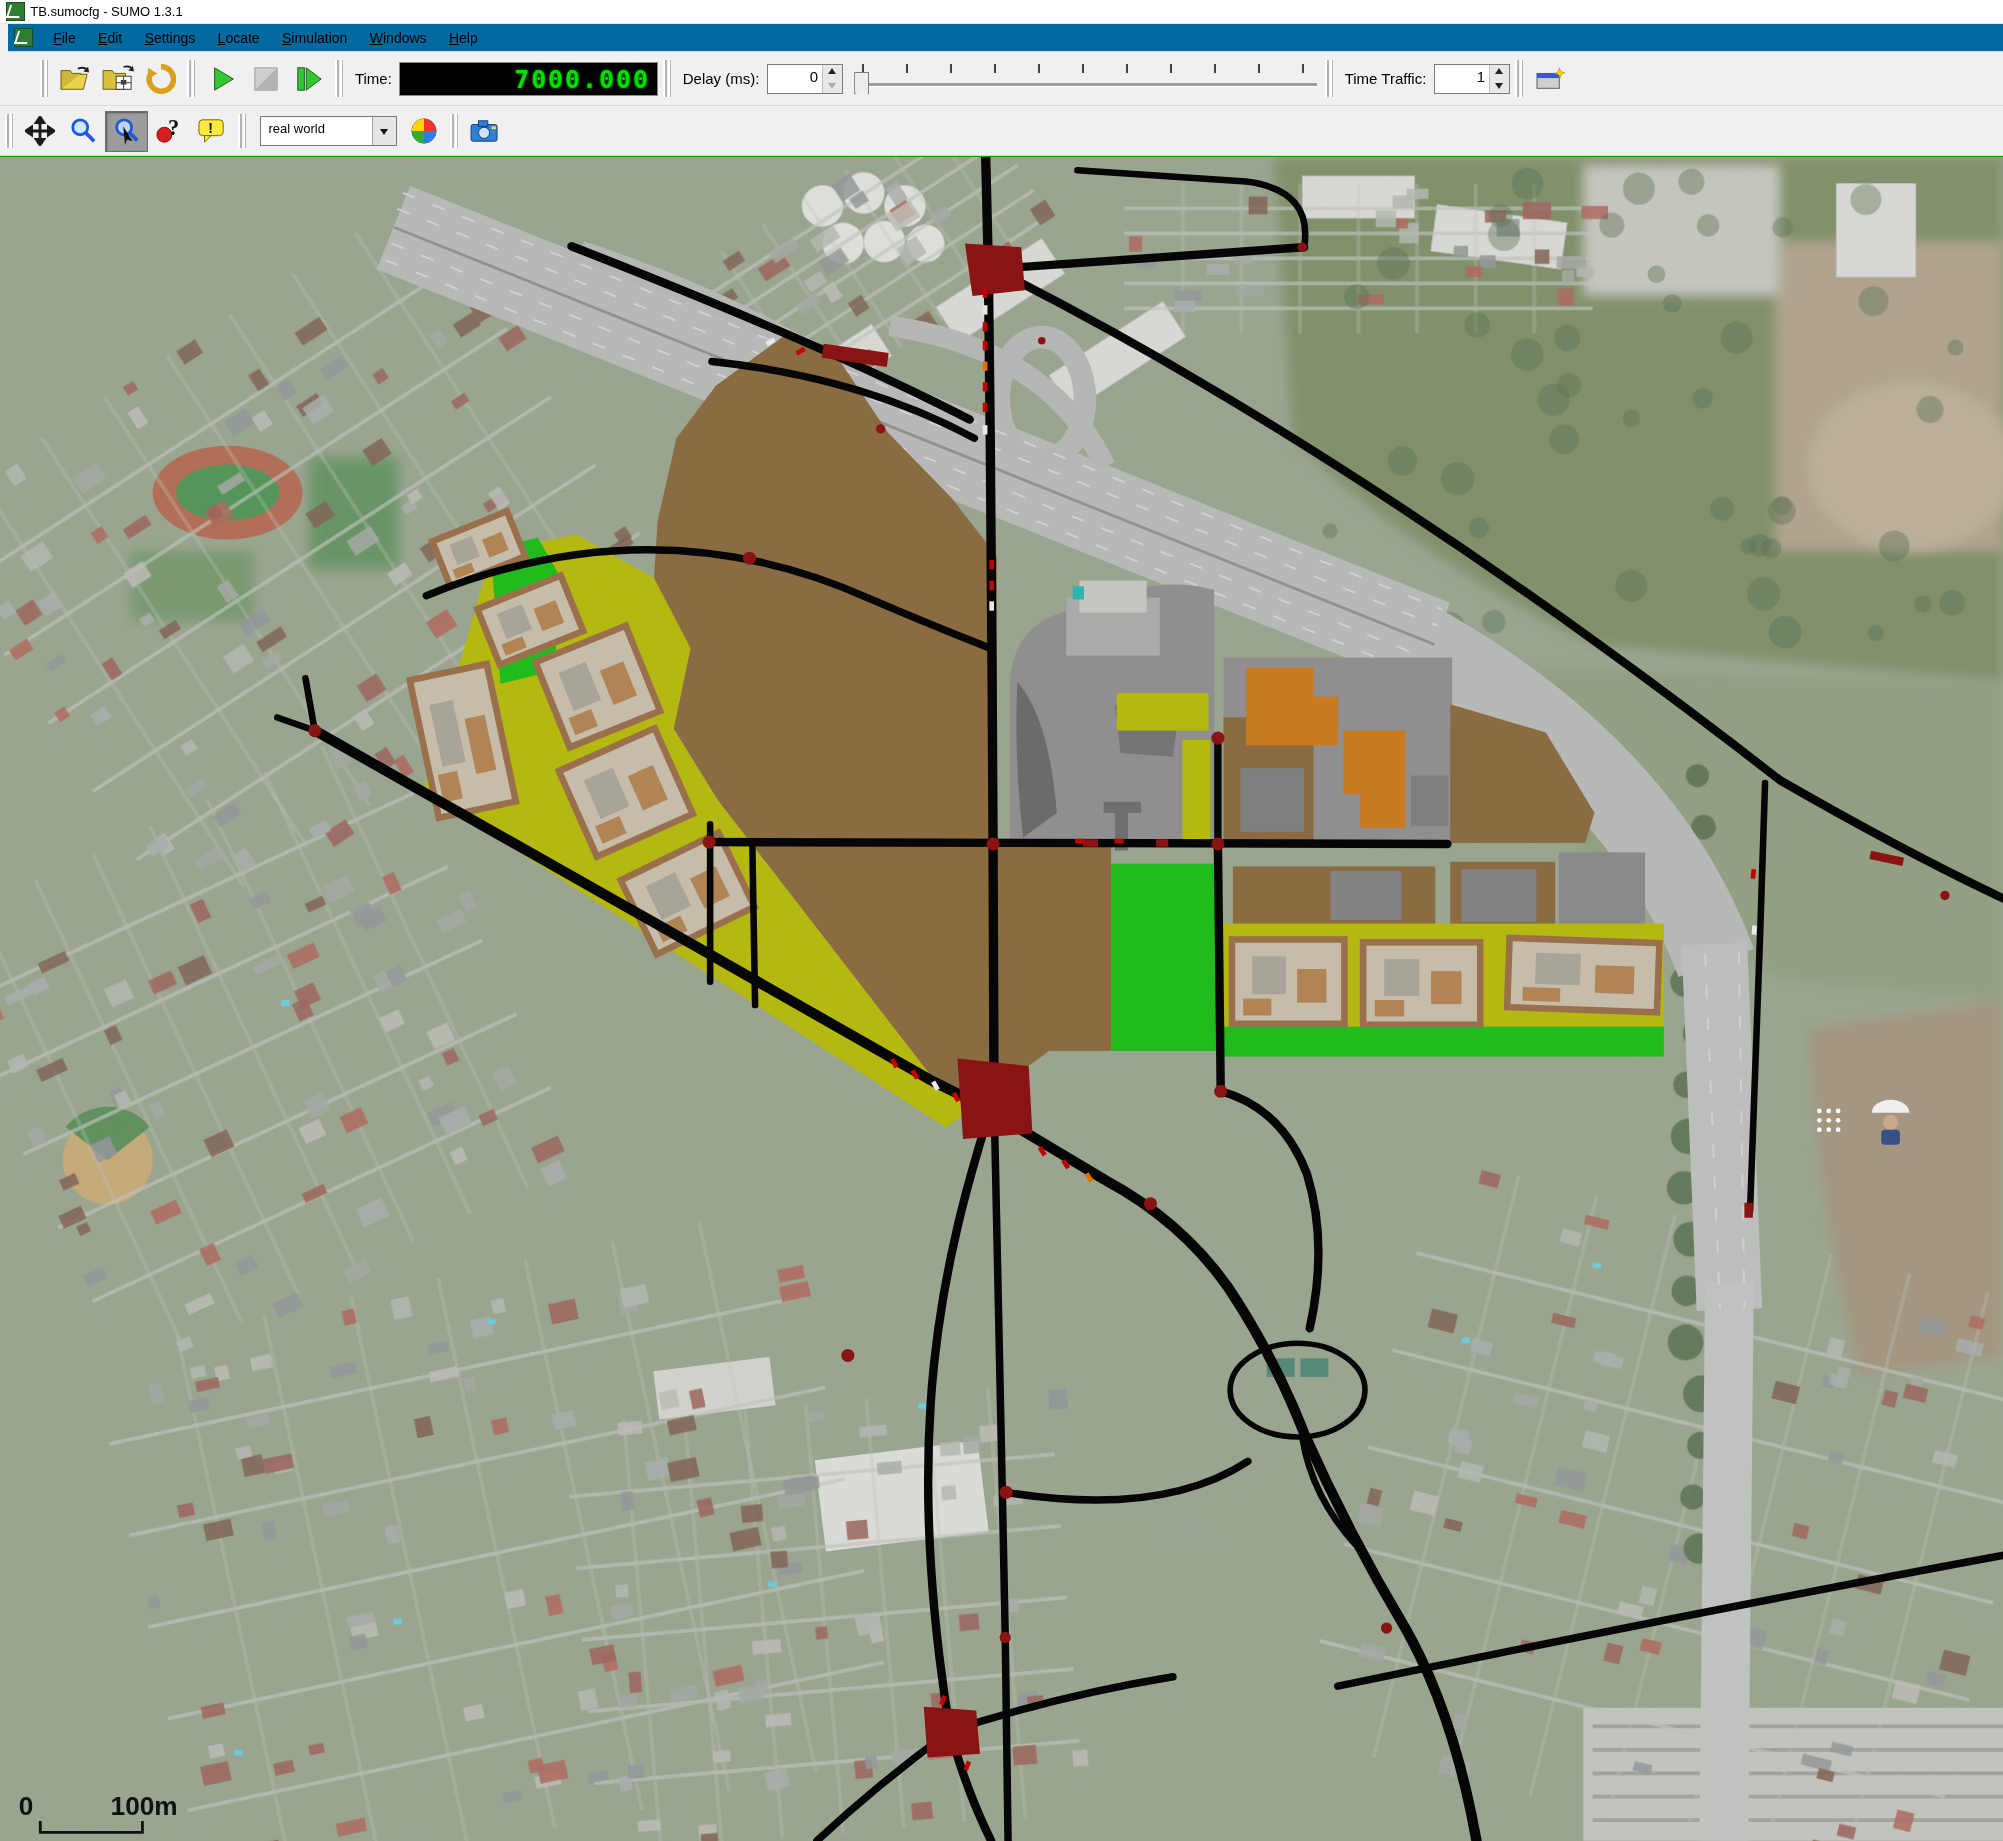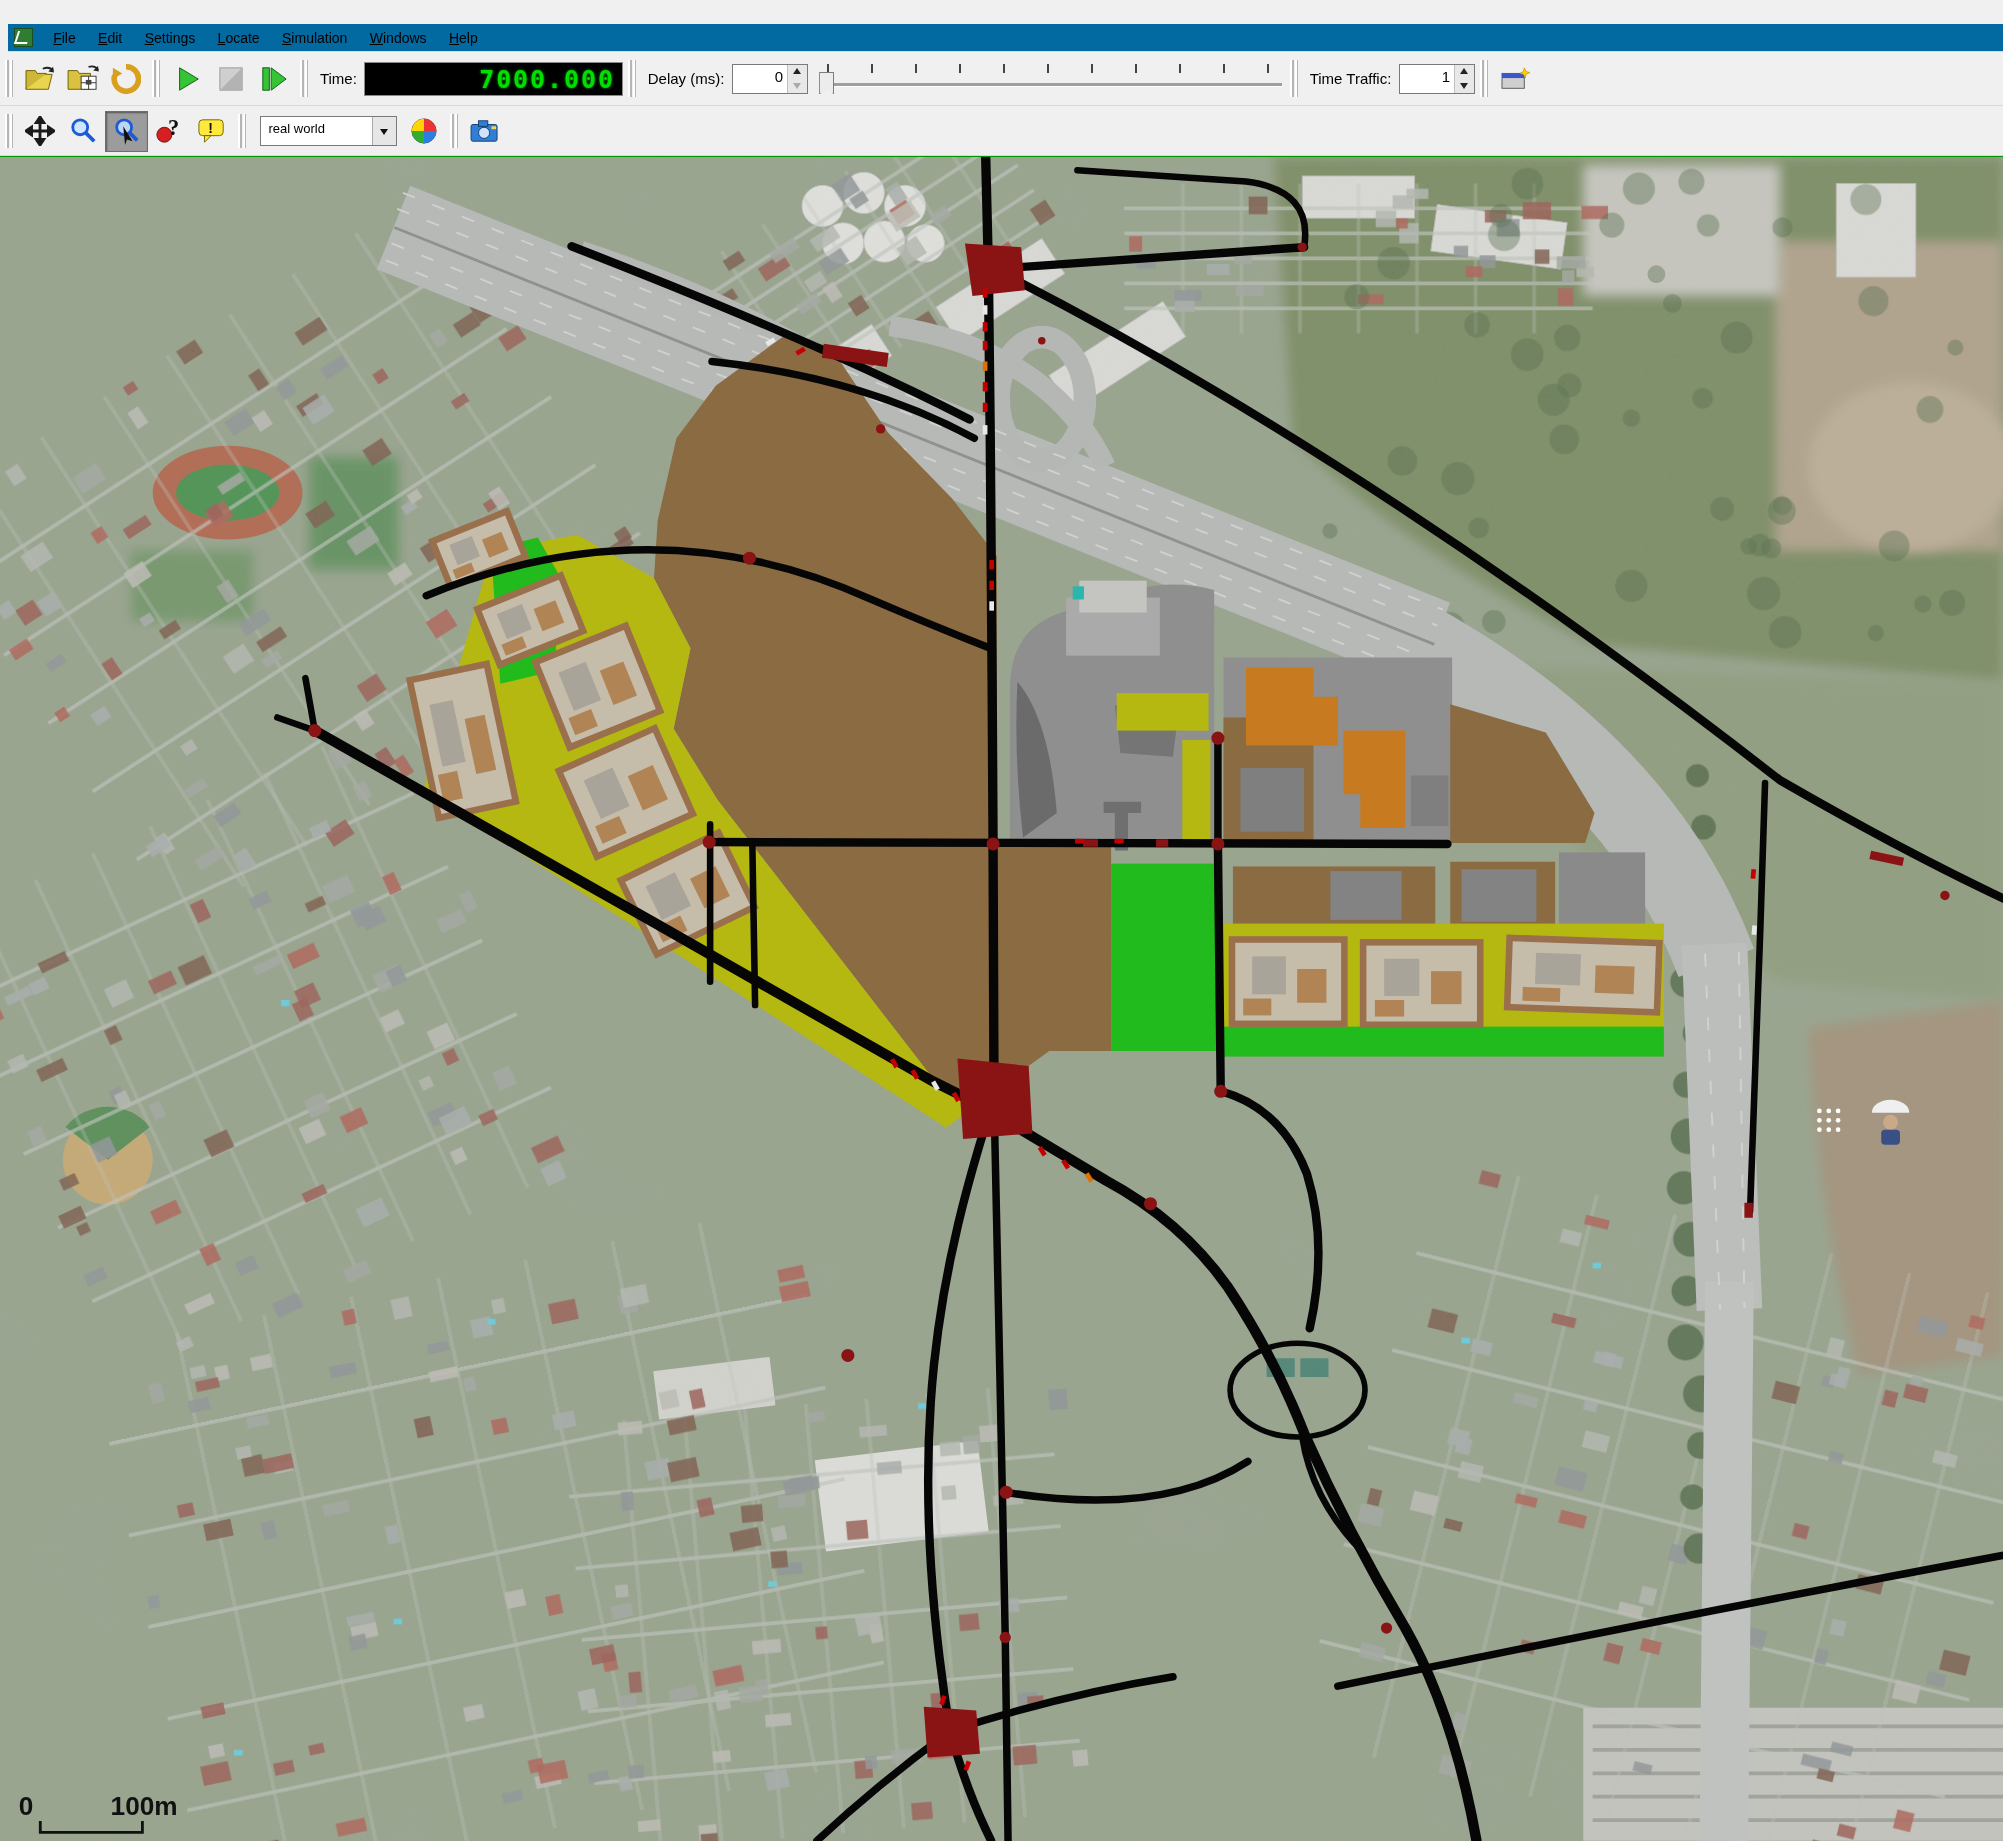--- a/index.html
+++ b/index.html
@@ -16,21 +16,21 @@
     border-left:2.8px solid #fff;border-bottom:2.8px solid #fff;transform:skewX(-18deg);}
   
   .menubar{position:absolute;left:8px;top:24px;width:100%;height:28px;background:#0369a1;
     display:flex;align-items:center;gap:1.9px;padding-left:3.7px;box-sizing:border-box;
     border-bottom:0.9px solid #d9d9d9;}
   .menu-item{font-size:14px;color:#000;padding:2.8px 11.2px;cursor:default;}
   .menu-item u{text-decoration:underline;}
   
   .toolbar{position:absolute;left:0;width:100%;background:#f0f0f0;display:flex;
     align-items:center;box-sizing:border-box;border-bottom:0.9px solid #d9d9d9;}
-  .tb1{top:52px;height:54px;}
+  .tb1{top:52px;height:54px;padding-left:35px;}
   .tb2{top:107px;height:49px;}
   .grip{width:9.4px;height:70%;margin:0 4.7px;flex:0 0 auto;
     background:linear-gradient(90deg,#fff 0 1.9px,#b5b5b5 1.9px 3.7px,transparent 3.7px 4.7px,#fff 4.7px 6.6px,#b5b5b5 6.6px 8.4px,transparent 8.4px);}
   .tbtn{width:41px;height:39px;display:flex;align-items:center;justify-content:center;
     border:0.9px solid transparent;flex:0 0 auto;background:#f0f0f0;}
   .tbtn.pressed{background:#9c9c9c;border:0.9px solid #6e6e6e;box-shadow:inset 0.9px 0.9px 1.9px #555;}
   .tbtn svg{display:block;}
   .tlabel{font-size:15px;color:#000;margin:0 7.5px 0 5.6px;white-space:nowrap;}
   .lcd{width:259px;height:34px;background:#000;border:0.9px solid #8a8a8a;
     color:var(--lcd,#00e000);font-family:"DejaVu Sans Mono",monospace;font-size:25px;font-weight:bold;
@@ -57,20 +57,24 @@
   .dropdown .dbtn:after{content:"";border:4.7px solid transparent;border-top:6.6px solid #111;margin-top:5.6px;}
   
   .canvas{position:absolute;left:0;top:156px;width:2003px;height:1686px;background:#9aa08f;
     border-top:1.9px solid #009600;box-sizing:border-box;}
 </style>
 </head>
 <body>
 
 <div class="window">
 
+  <div class="titlebar">
+    <div class="applogo"></div>
+    <div class="title">TB.sumocfg - SUMO 1.3.1</div>
+  </div>
 
   <div class="menubar">
     <div class="applogo" style="margin:0 7.5px 0 1.9px"></div>
     <div id="menu-items" style="display:flex">
         <div class="menu-item"><u>F</u>ile</div>
         <div class="menu-item"><u>E</u>dit</div>
         <div class="menu-item"><u>S</u>ettings</div>
         <div class="menu-item"><u>L</u>ocate</div>
         <div class="menu-item"><u>S</u>imulation</div>
         <div class="menu-item"><u>W</u>indows</div>

